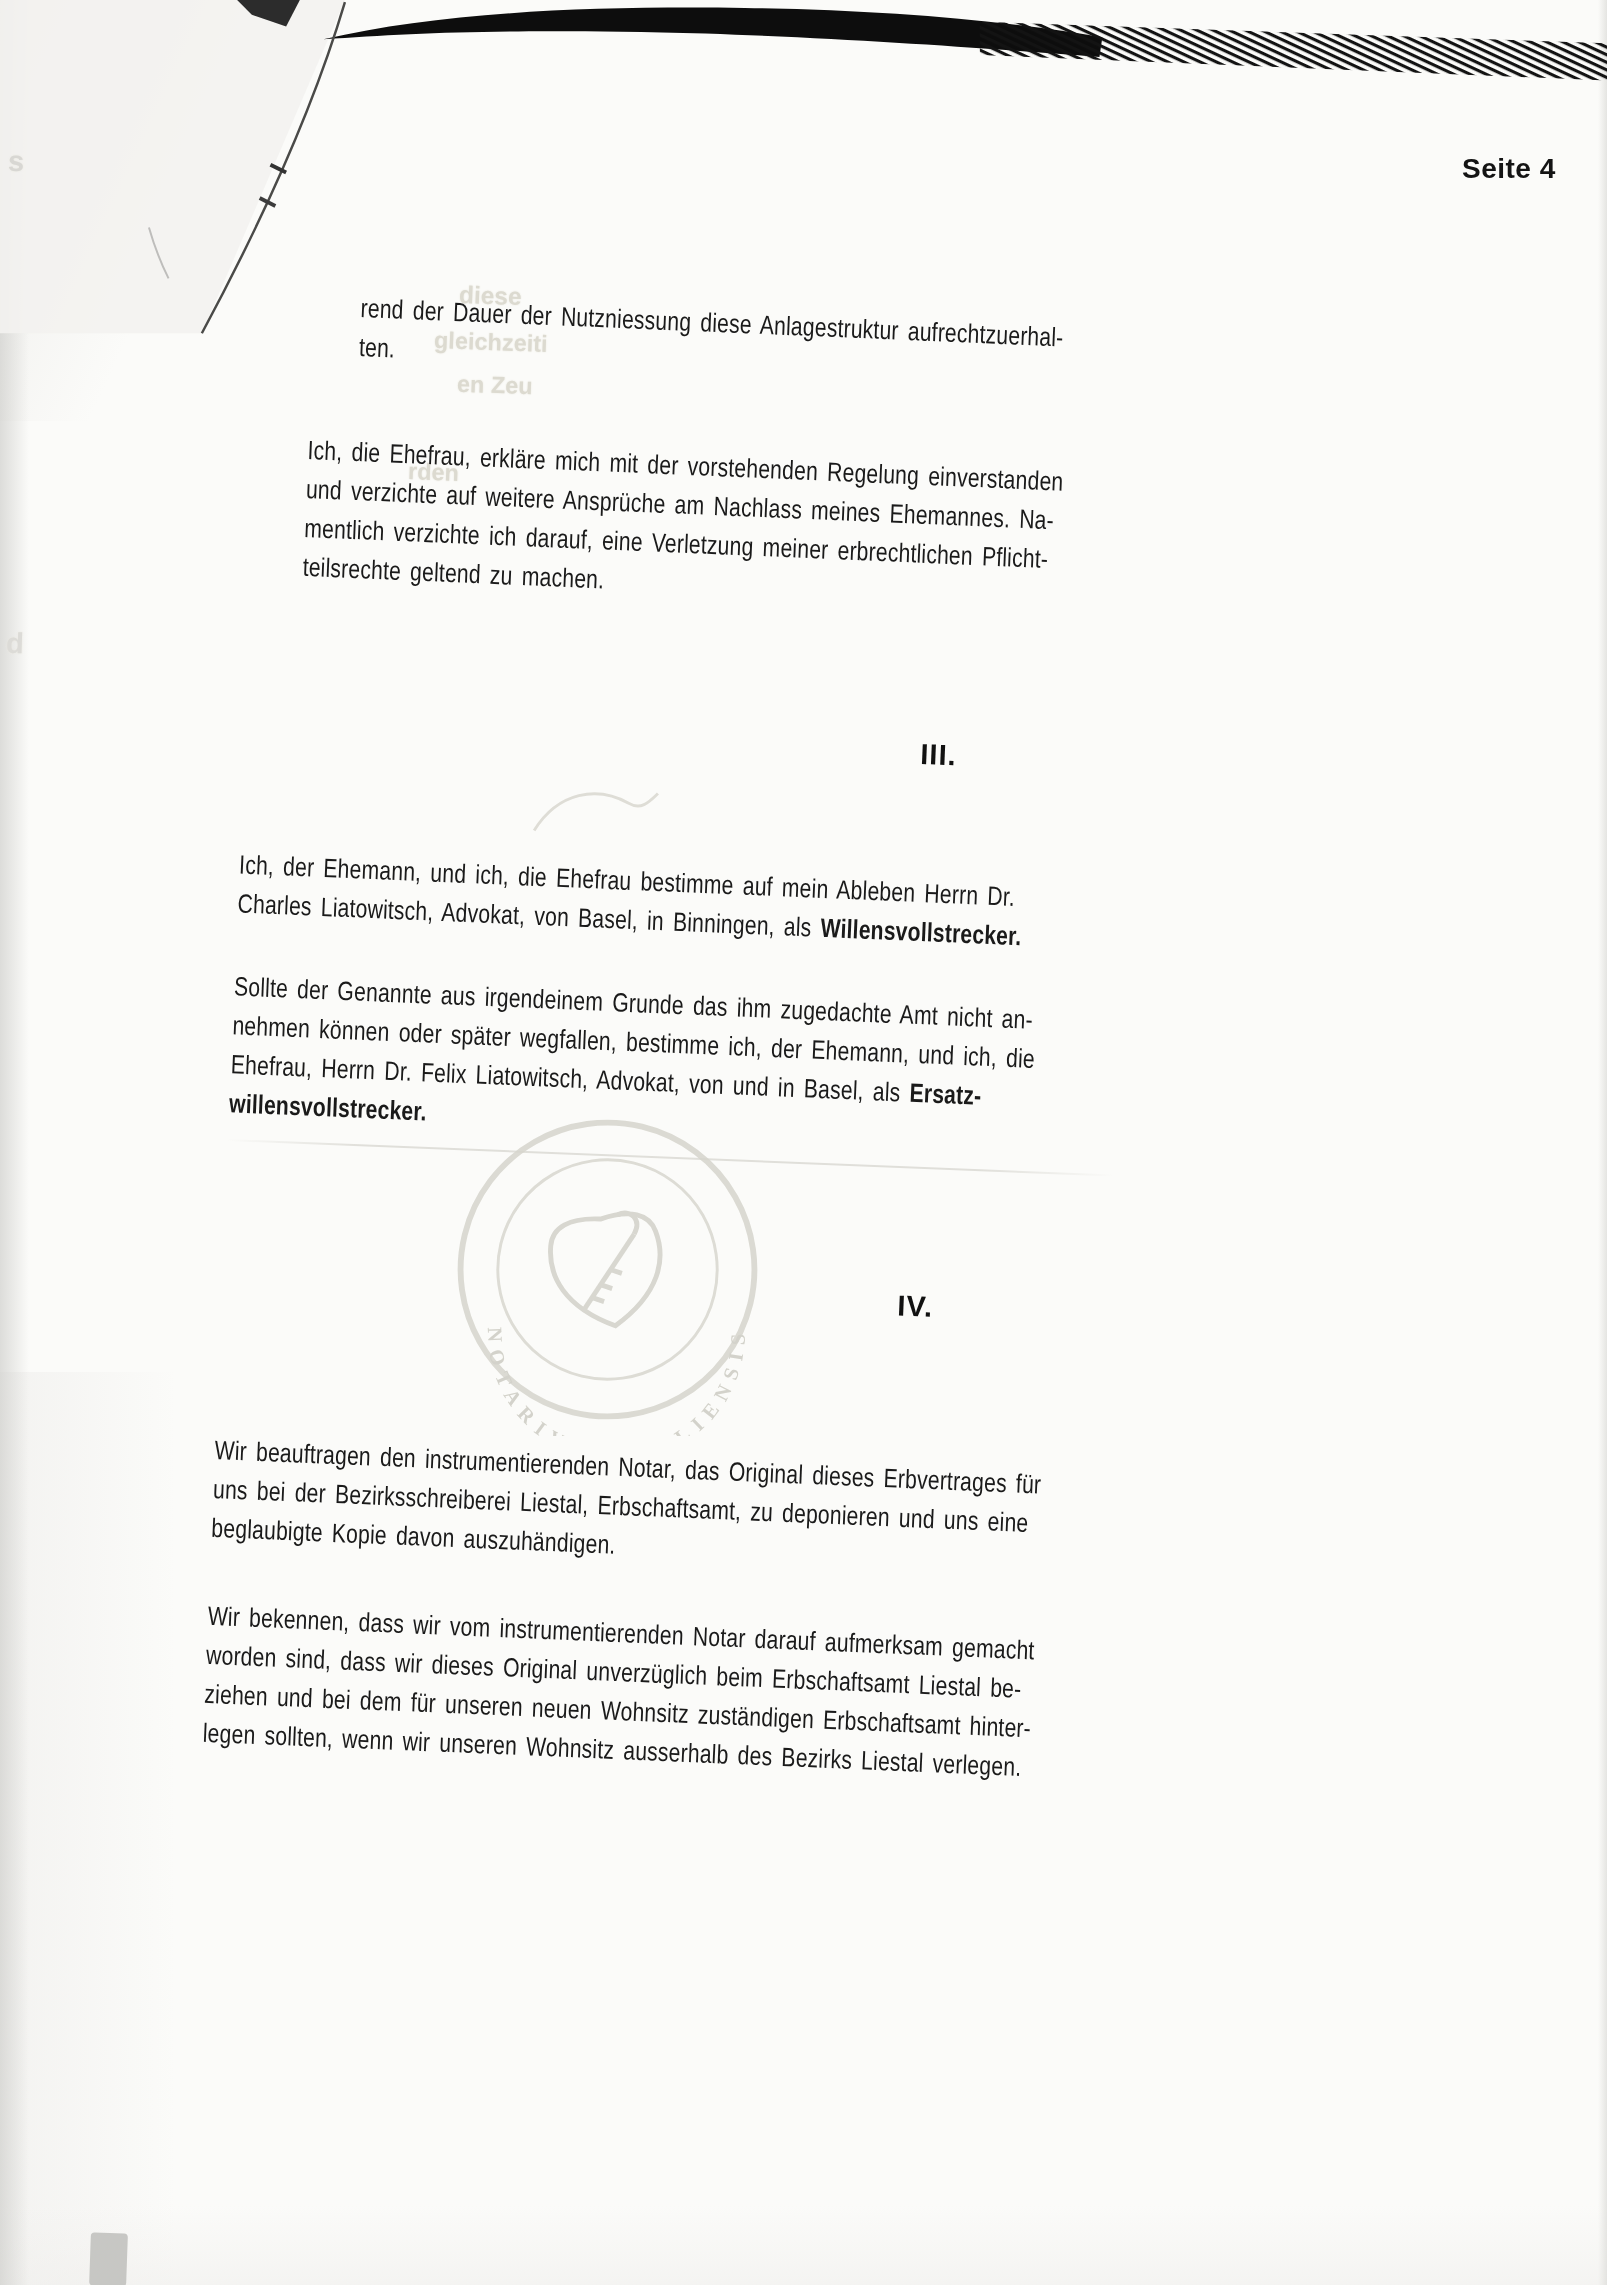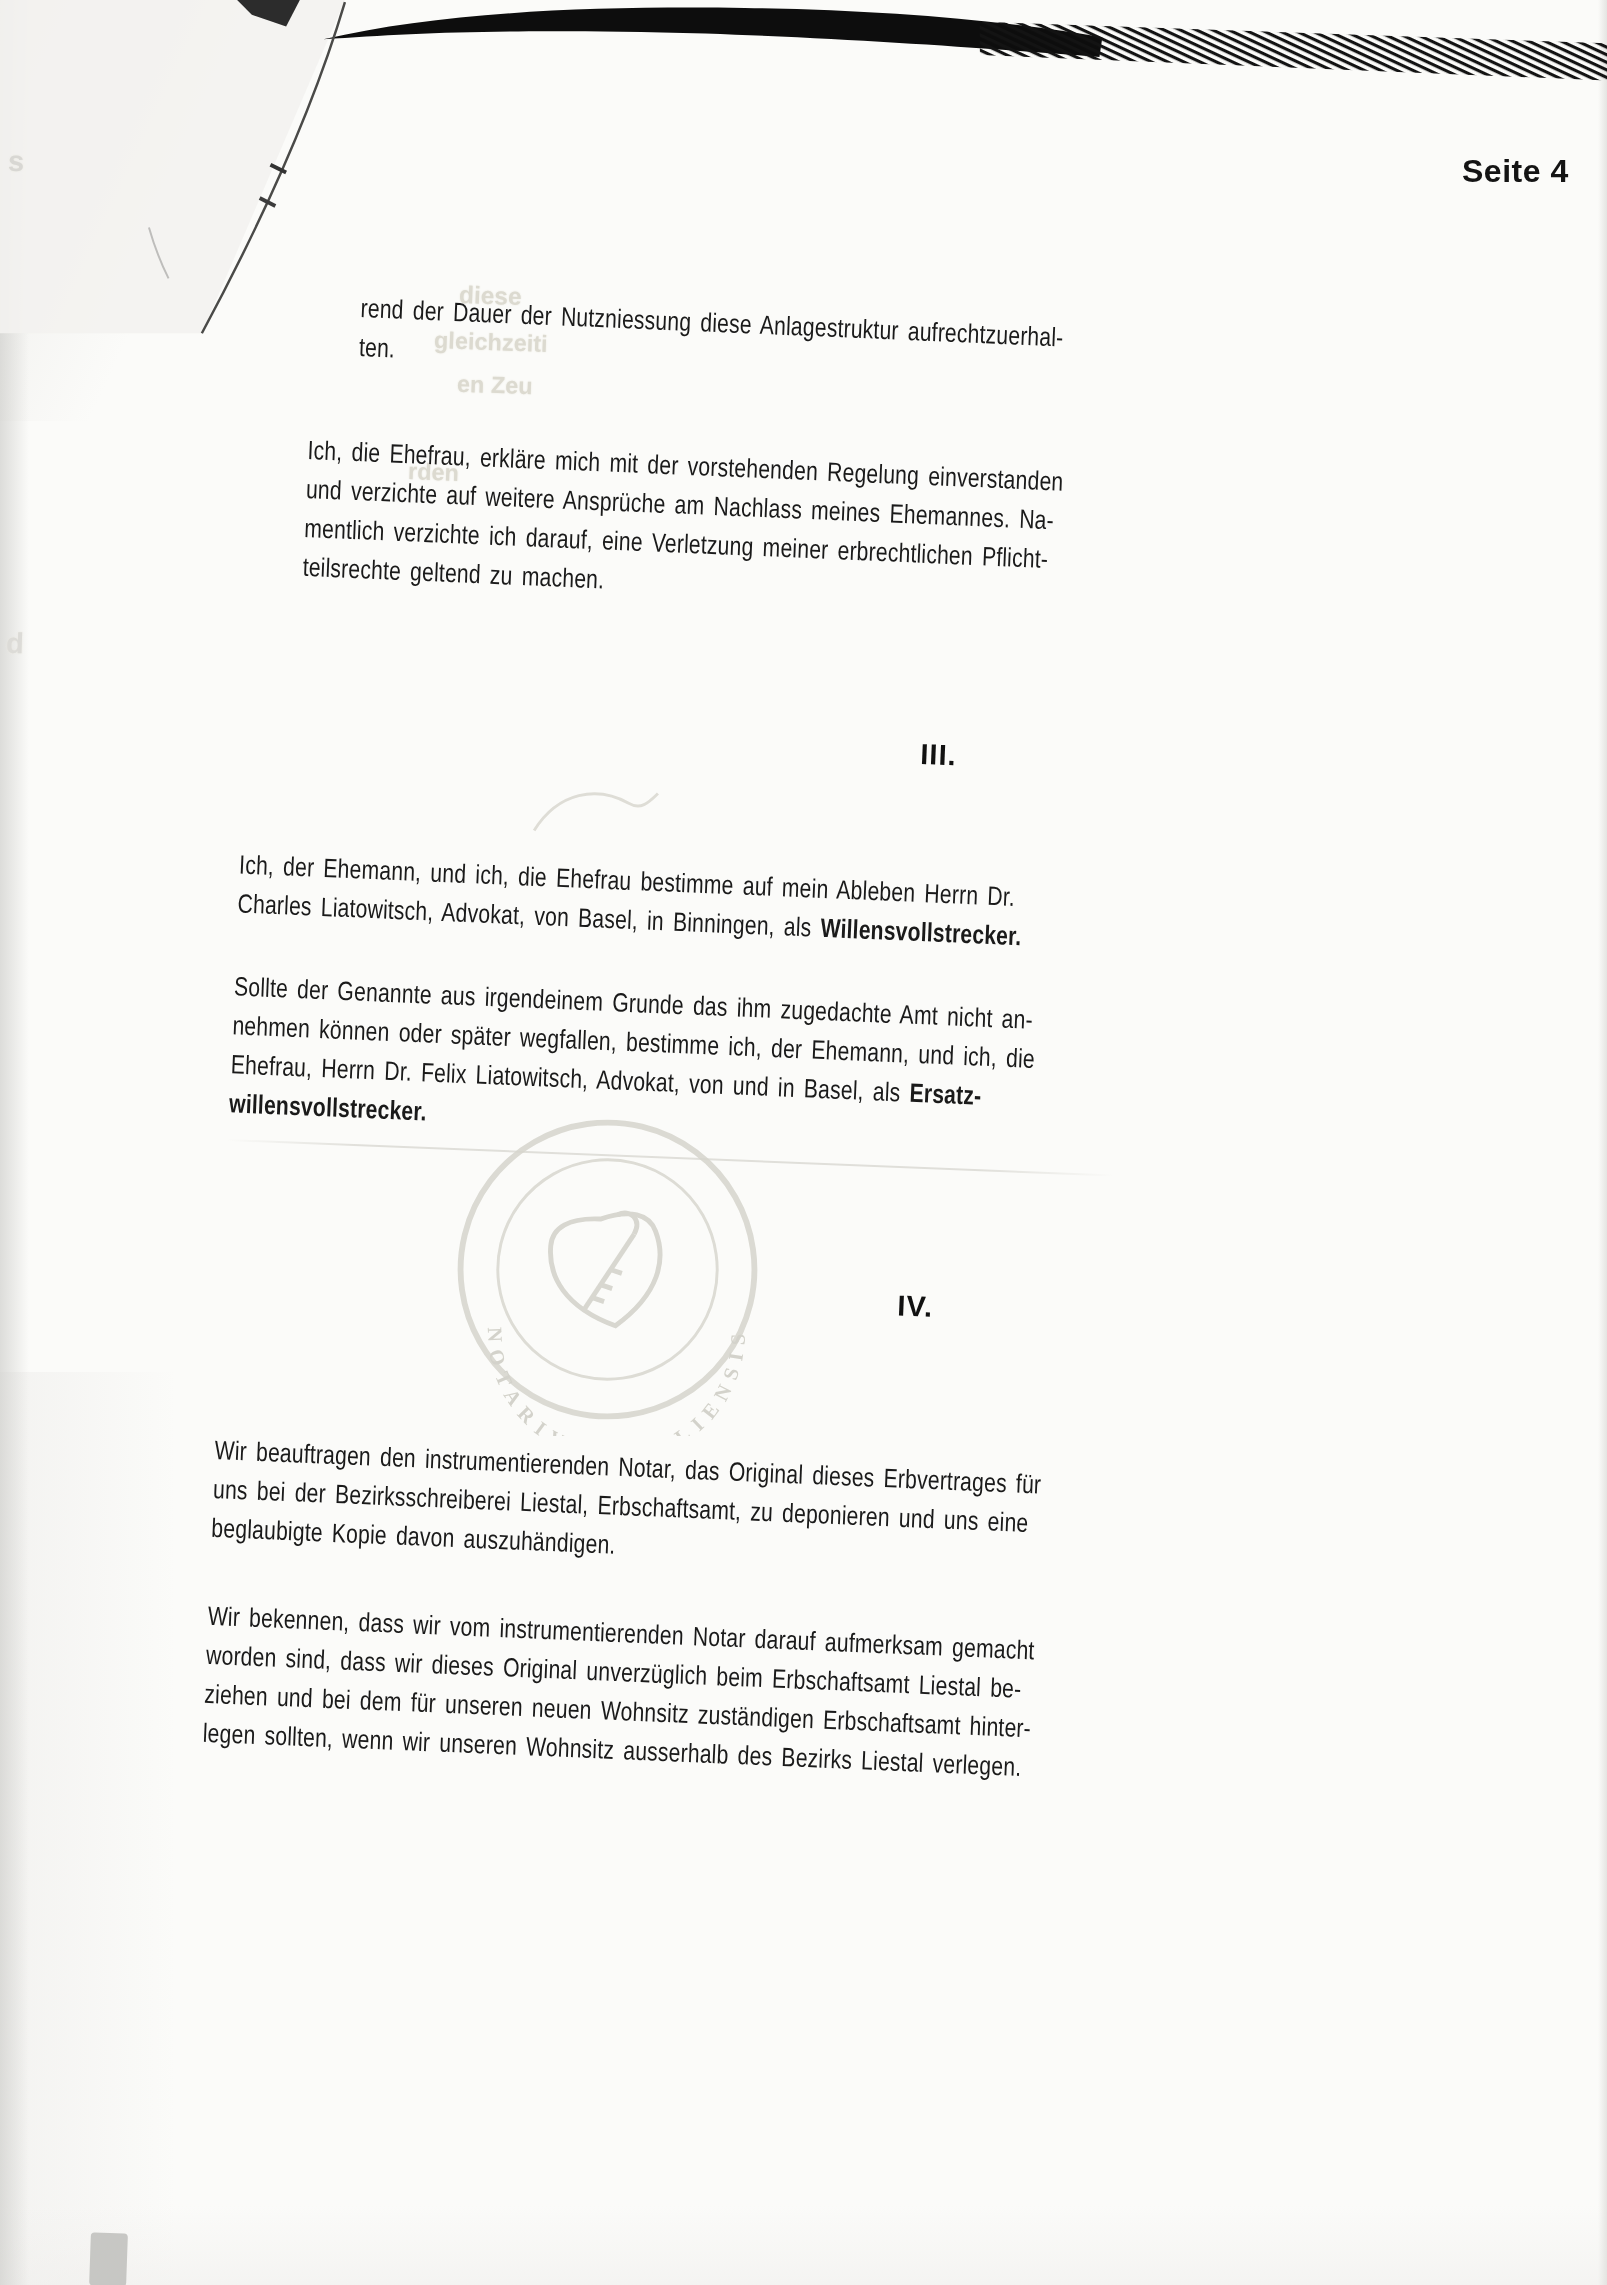--- a/index.html
+++ b/index.html
@@ -22,21 +22,21 @@
   .corner-mark{position:absolute;left:90px;top:2233px;width:37px;height:53px;
     background:#c7c7c4;border-radius:3.9px;transform:rotate(2deg);}
   .crease{position:absolute;left:227px;top:1139px;width:887px;height:2px;
     background:linear-gradient(to right,rgba(216,215,209,0),#d9d8d2 15%,#d9d8d2 85%,rgba(216,215,209,0));
     transform:rotate(2.3deg);transform-origin:0 0;opacity:.8;}
   
   .artifact-top{position:absolute;left:0;top:0;}
   .stamp{position:absolute;left:441px;top:1103px;opacity:.85;}
   .squiggle{position:absolute;left:519px;top:774px;opacity:.8;}
   
-  .page-num{position:absolute;left:1462px;top:153px;font-size:32px;font-weight:bold;
+  .page-num{position:absolute;left:1462px;top:153px;font-size:28px;font-weight:bold;
     color:#141414;letter-spacing:0.5px;text-align:right;}
   
   .ghost{position:absolute;color:#dcdad0;font-weight:bold;transform:rotate(2deg);
     text-shadow:0 0 2px #e9e7de;white-space:pre;}
   .g1{left:459px;top:282px;font-size:24.5px;}
   .g2{left:434px;top:329px;font-size:23.5px;}
   .g3{left:457px;top:372px;font-size:23.5px;}
   .g4{left:408px;top:459px;font-size:23.5px;}
   .gl1{left:7.8px;top:145px;font-size:29px;color:#d8d7d3;}
   .gl2{left:5.9px;top:627px;font-size:29px;color:#dcdbd7;}

